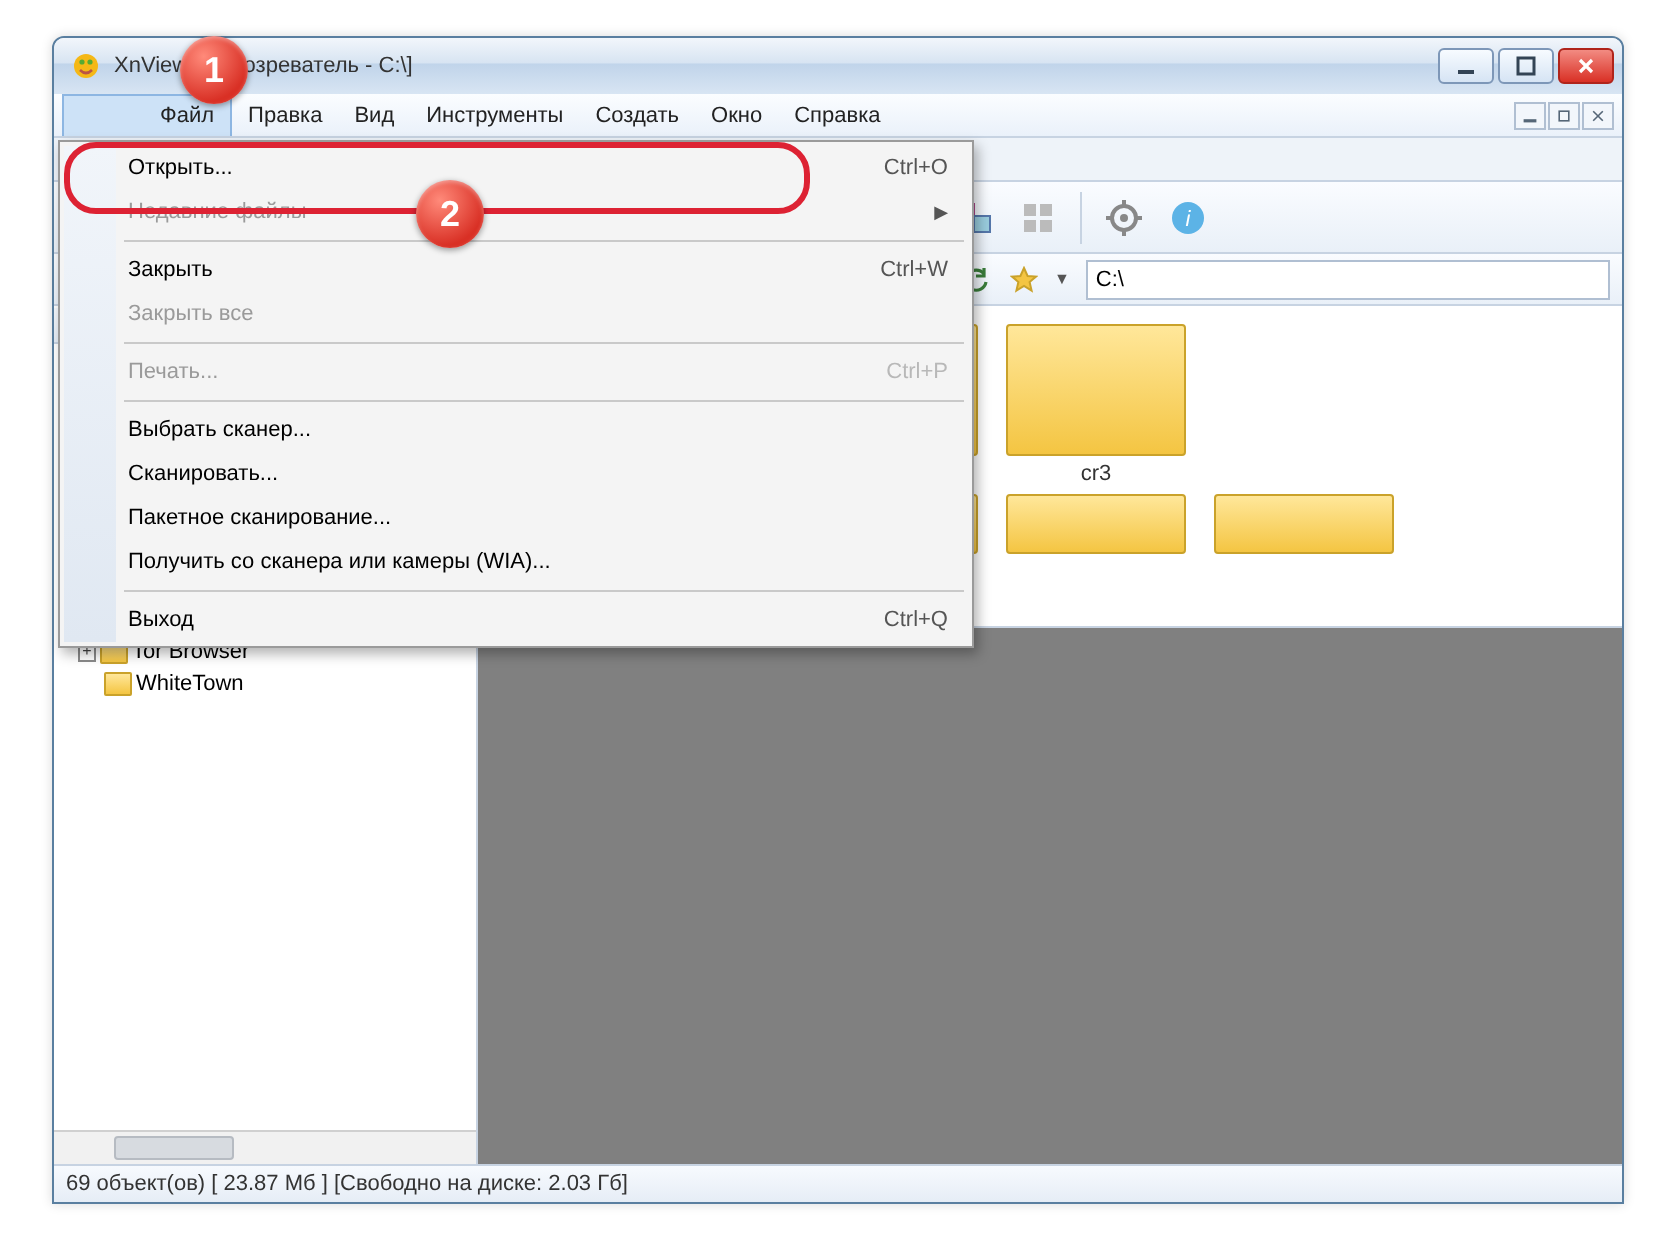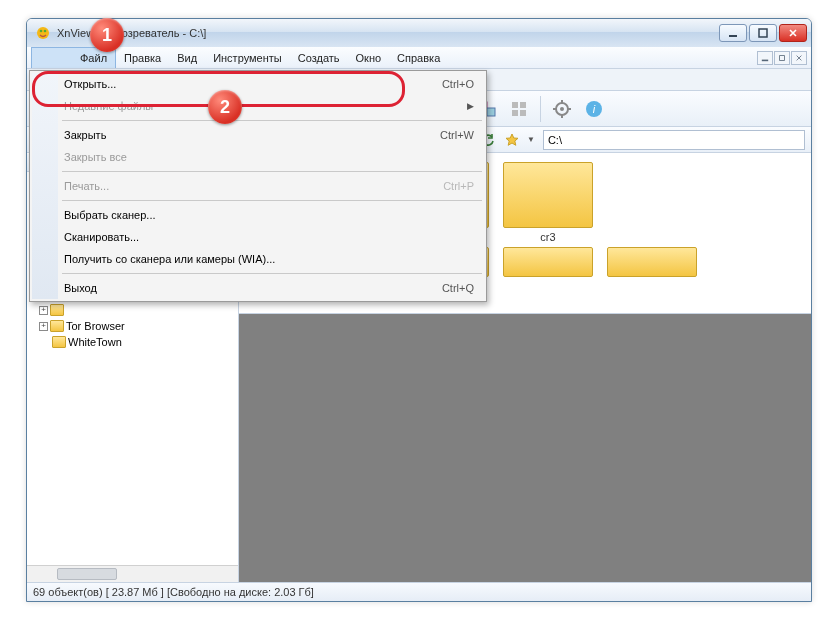--- a/index.html
+++ b/index.html
@@ -366,20 +366,23 @@
     <span class="shortcut">Ctrl+P</span>
   </div>
   <div class="dsep"></div>
   <div class="ditem">
     <span class="lbl">Выбрать сканер...</span>
   </div>
   <div class="ditem">
     <span class="lbl">Сканировать...</span>
   </div>
   <div class="ditem">
+    <span class="lbl">Пакетное сканирование...</span>
+  </div>
+  <div class="ditem">
     <span class="lbl">Получить со сканера или камеры (WIA)...</span>
   </div>
   <div class="dsep"></div>
   <div class="ditem">
     <span class="lbl">Выход</span>
     <span class="shortcut">Ctrl+Q</span>
   </div>
 </div>
 
 <div class="callout-open"></div>

